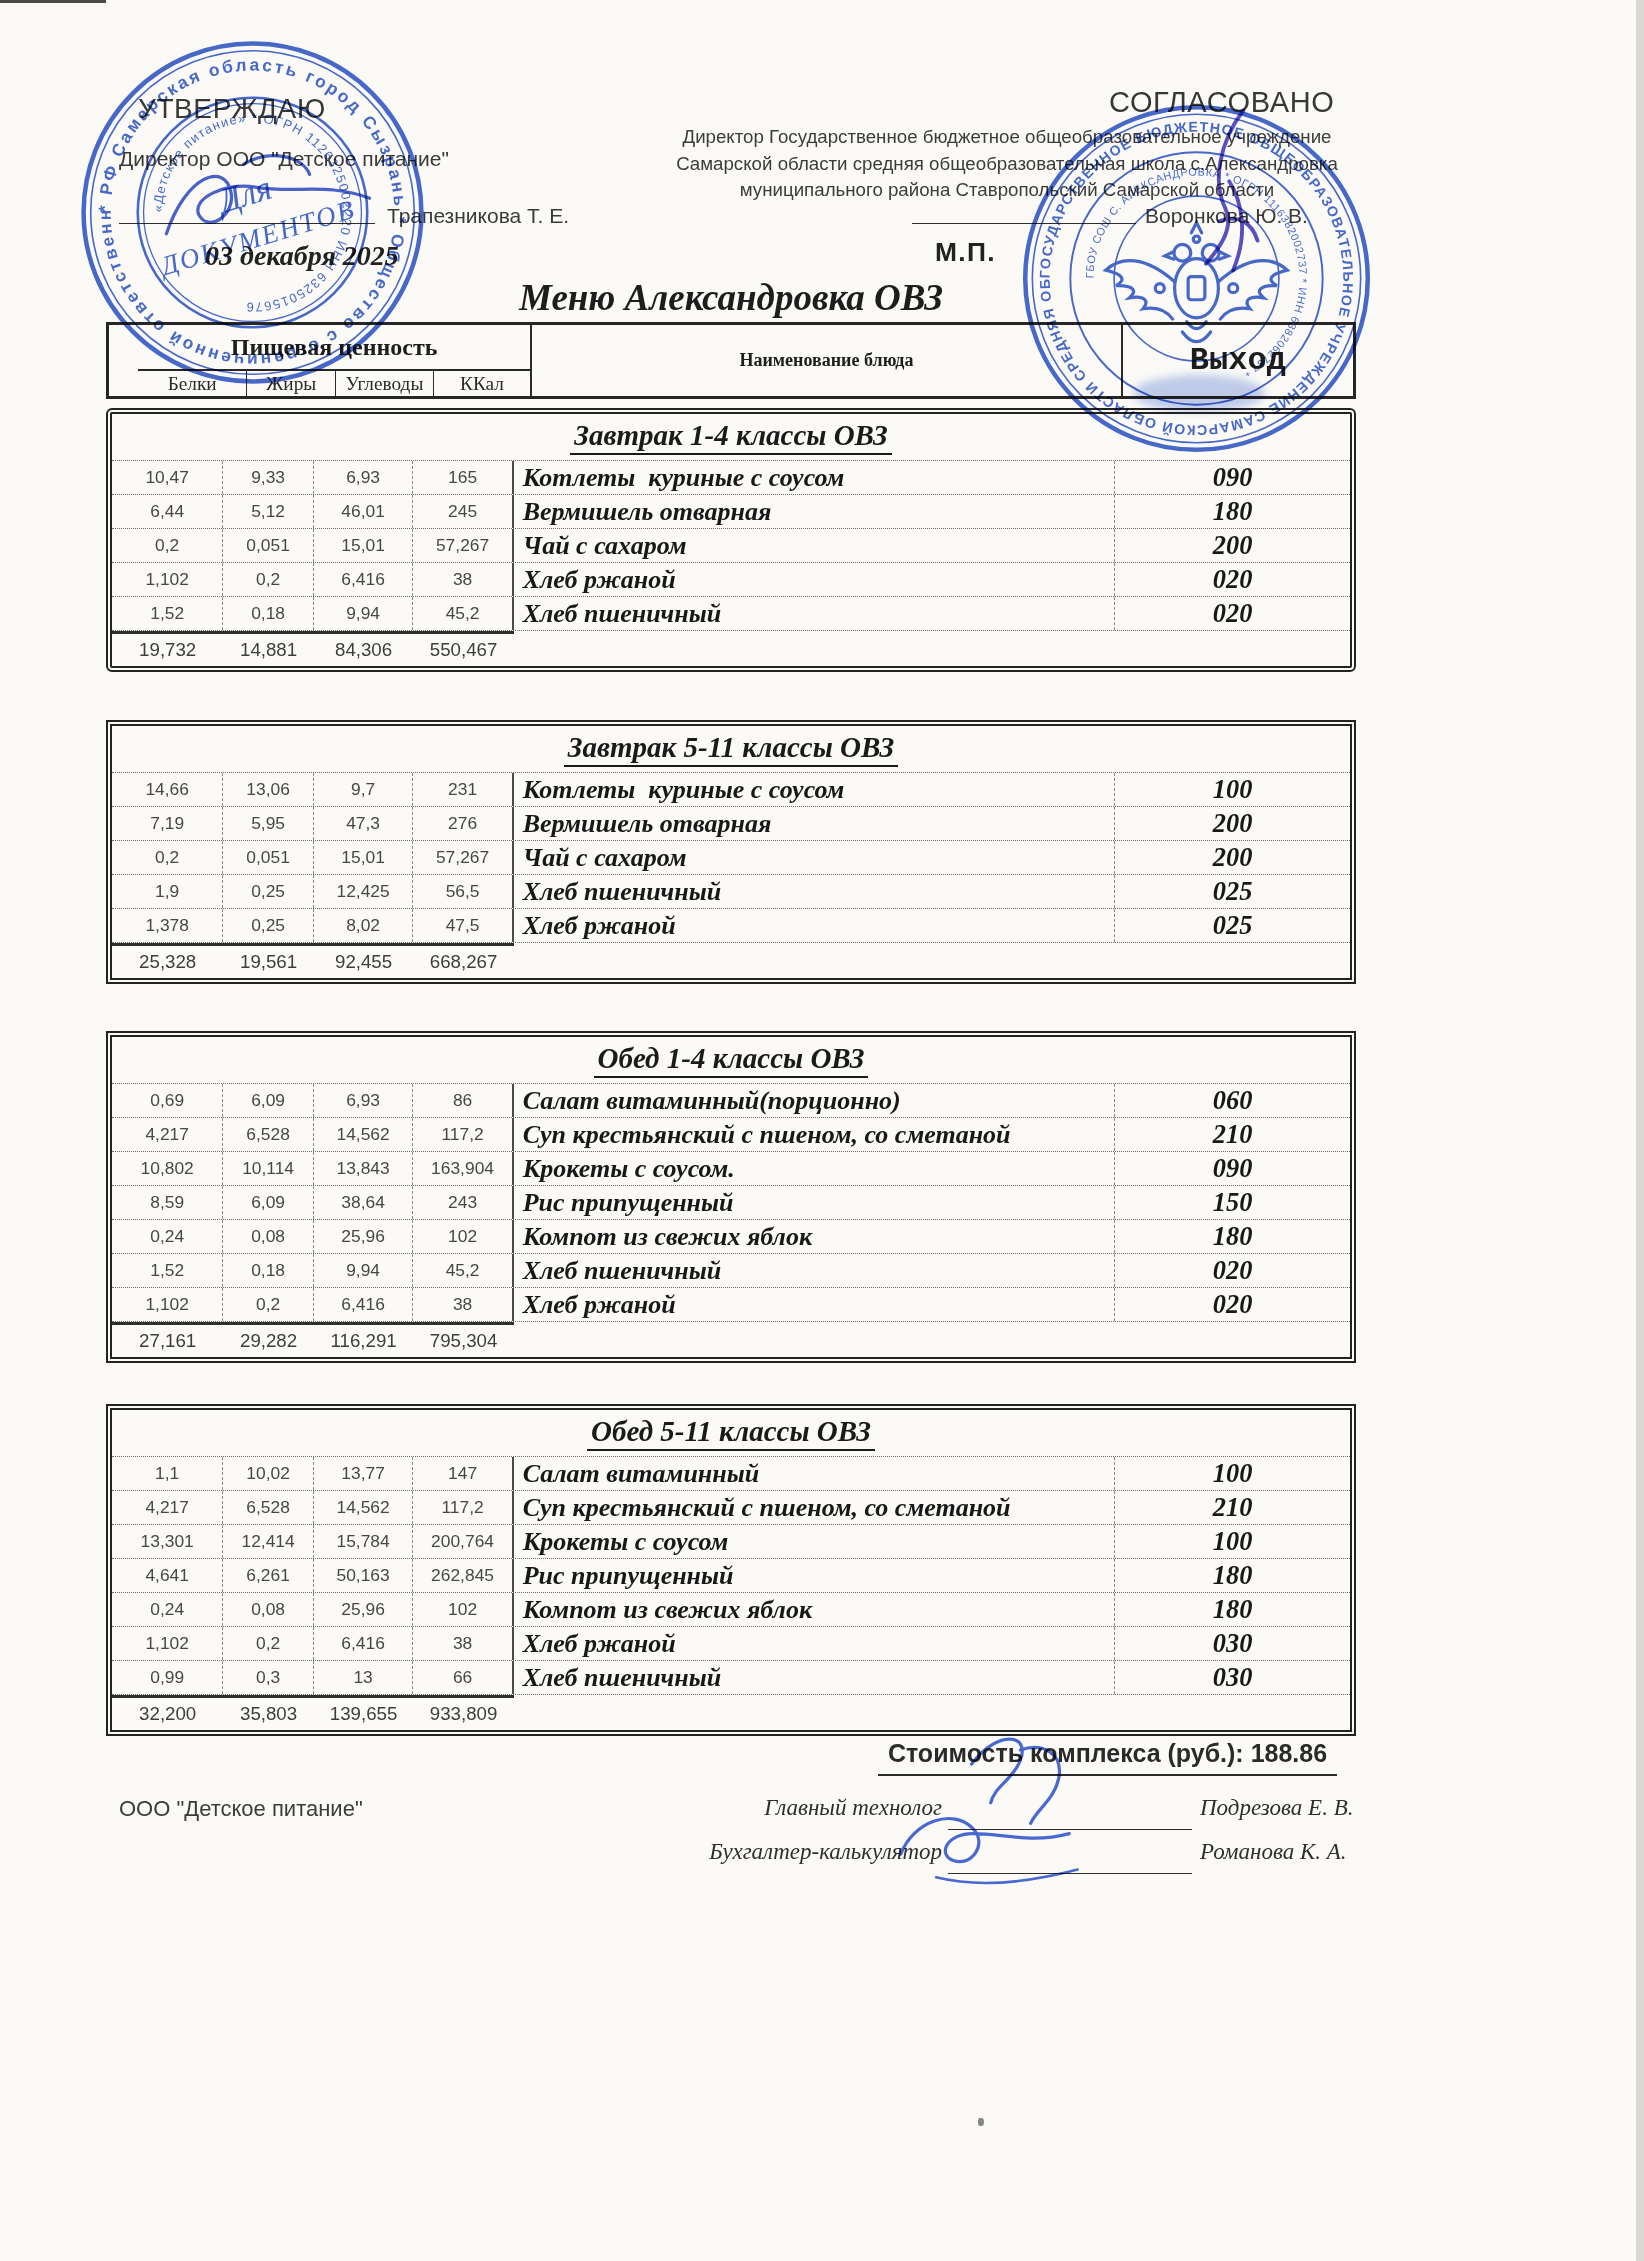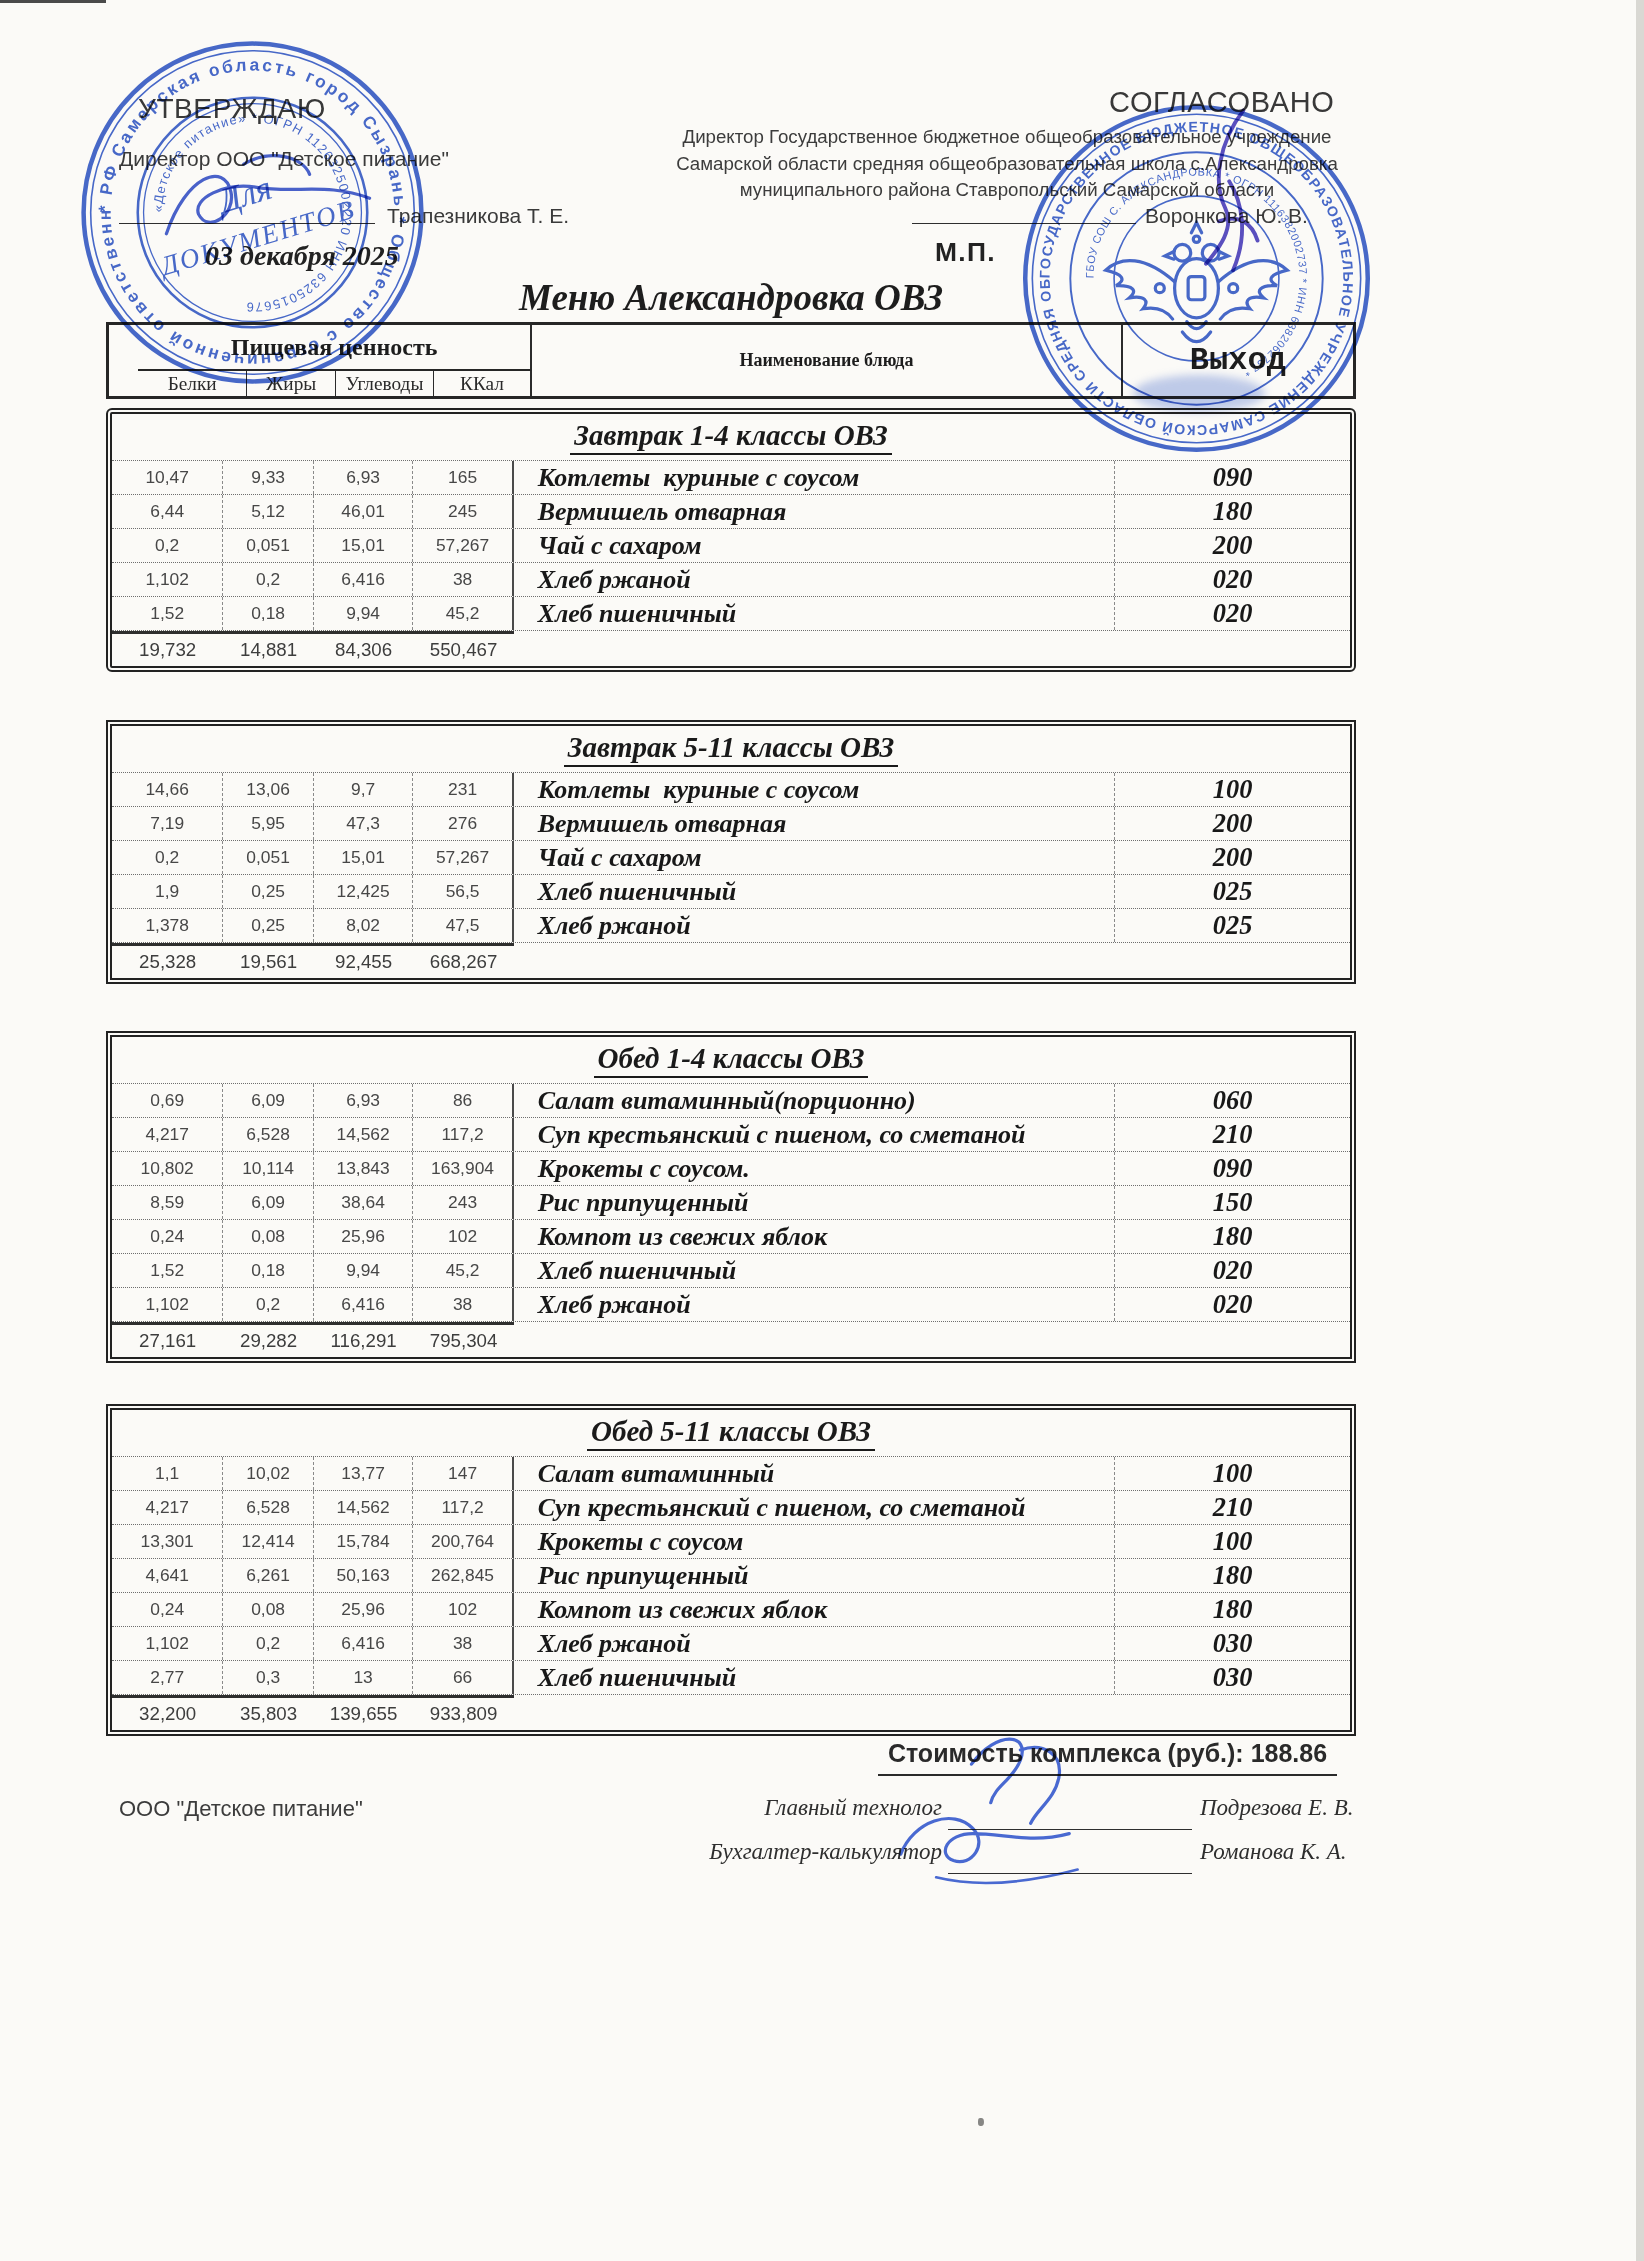--- a/index.html
+++ b/index.html
@@ -39,21 +39,21 @@
   .mt{left:106px;width:1250px;border:6.4px double #222;box-sizing:border-box;background:transparent;}
   .t-title{height:46px;display:flex;align-items:center;justify-content:center;}
   .t-title span{font-family:"Liberation Serif",serif;font-weight:bold;font-style:italic;
       font-size:29px;color:#1a1a1a;border-bottom:2.6px solid #1a1a1a;padding:0 3.9px 1.9px;}
   .r{display:grid;grid-template-columns:9% 7.3% 8.05% 8.1% 48.6% 18.95%;height:33px;
       border-top:1.9px dotted #6e6e6e;}
   .r>div{display:flex;align-items:center;justify-content:center;box-sizing:border-box;overflow:visible;}
   .c.n{font-size:17.4px;color:#474747;}
   .c1,.c2,.c3{border-right:1.9px dashed #8a8a8a;}
   .c4{border-right:2.6px solid #4a4a4a;}
-  .c5{border-right:1.9px dashed #8a8a8a;justify-content:flex-start !important;padding-left:24px;
+  .c5{border-right:1.9px dashed #8a8a8a;justify-content:flex-start !important;padding-left:9px;
       font-family:"Liberation Serif",serif;font-weight:bold;font-style:italic;font-size:26px;color:#181818;white-space:pre;}
   .c6{font-family:"Liberation Serif",serif;font-weight:bold;font-style:italic;font-size:26.4px;color:#181818;}
   .t-totals{display:grid;grid-template-columns:9% 7.3% 8.05% 8.1% 48.6% 18.95%;height:35px;
       border-top:1.9px dotted #6e6e6e;}
   .t-totals>div{display:flex;align-items:center;justify-content:center;box-sizing:border-box;
       font-size:18.7px;color:#3d3d3d;}
   .t-totals .tt{border-top:3.2px solid #2e2e2e;}
 
   
   .cost{left:878px;top:1739px;width:459px;text-align:center;font-weight:bold;font-size:25px;
@@ -328,21 +328,21 @@
     </div>
     <div class="r">
       <div class="c n c1">1,102</div>
         <div class="c n c2">0,2</div>
         <div class="c n c3">6,416</div>
         <div class="c n c4">38</div>
         <div class="c5">Хлеб ржаной</div>
         <div class="c6">030</div>
     </div>
     <div class="r">
-      <div class="c n c1">2,77</div>
+      <div class="c n c1">0,99</div>
         <div class="c n c2">0,3</div>
         <div class="c n c3">13</div>
         <div class="c n c4">66</div>
         <div class="c5">Хлеб пшеничный</div>
         <div class="c6">030</div>
     </div>
     <div class="t-totals">
       <div class="tt">32,200</div>
         <div class="tt">35,803</div>
         <div class="tt">139,655</div>

